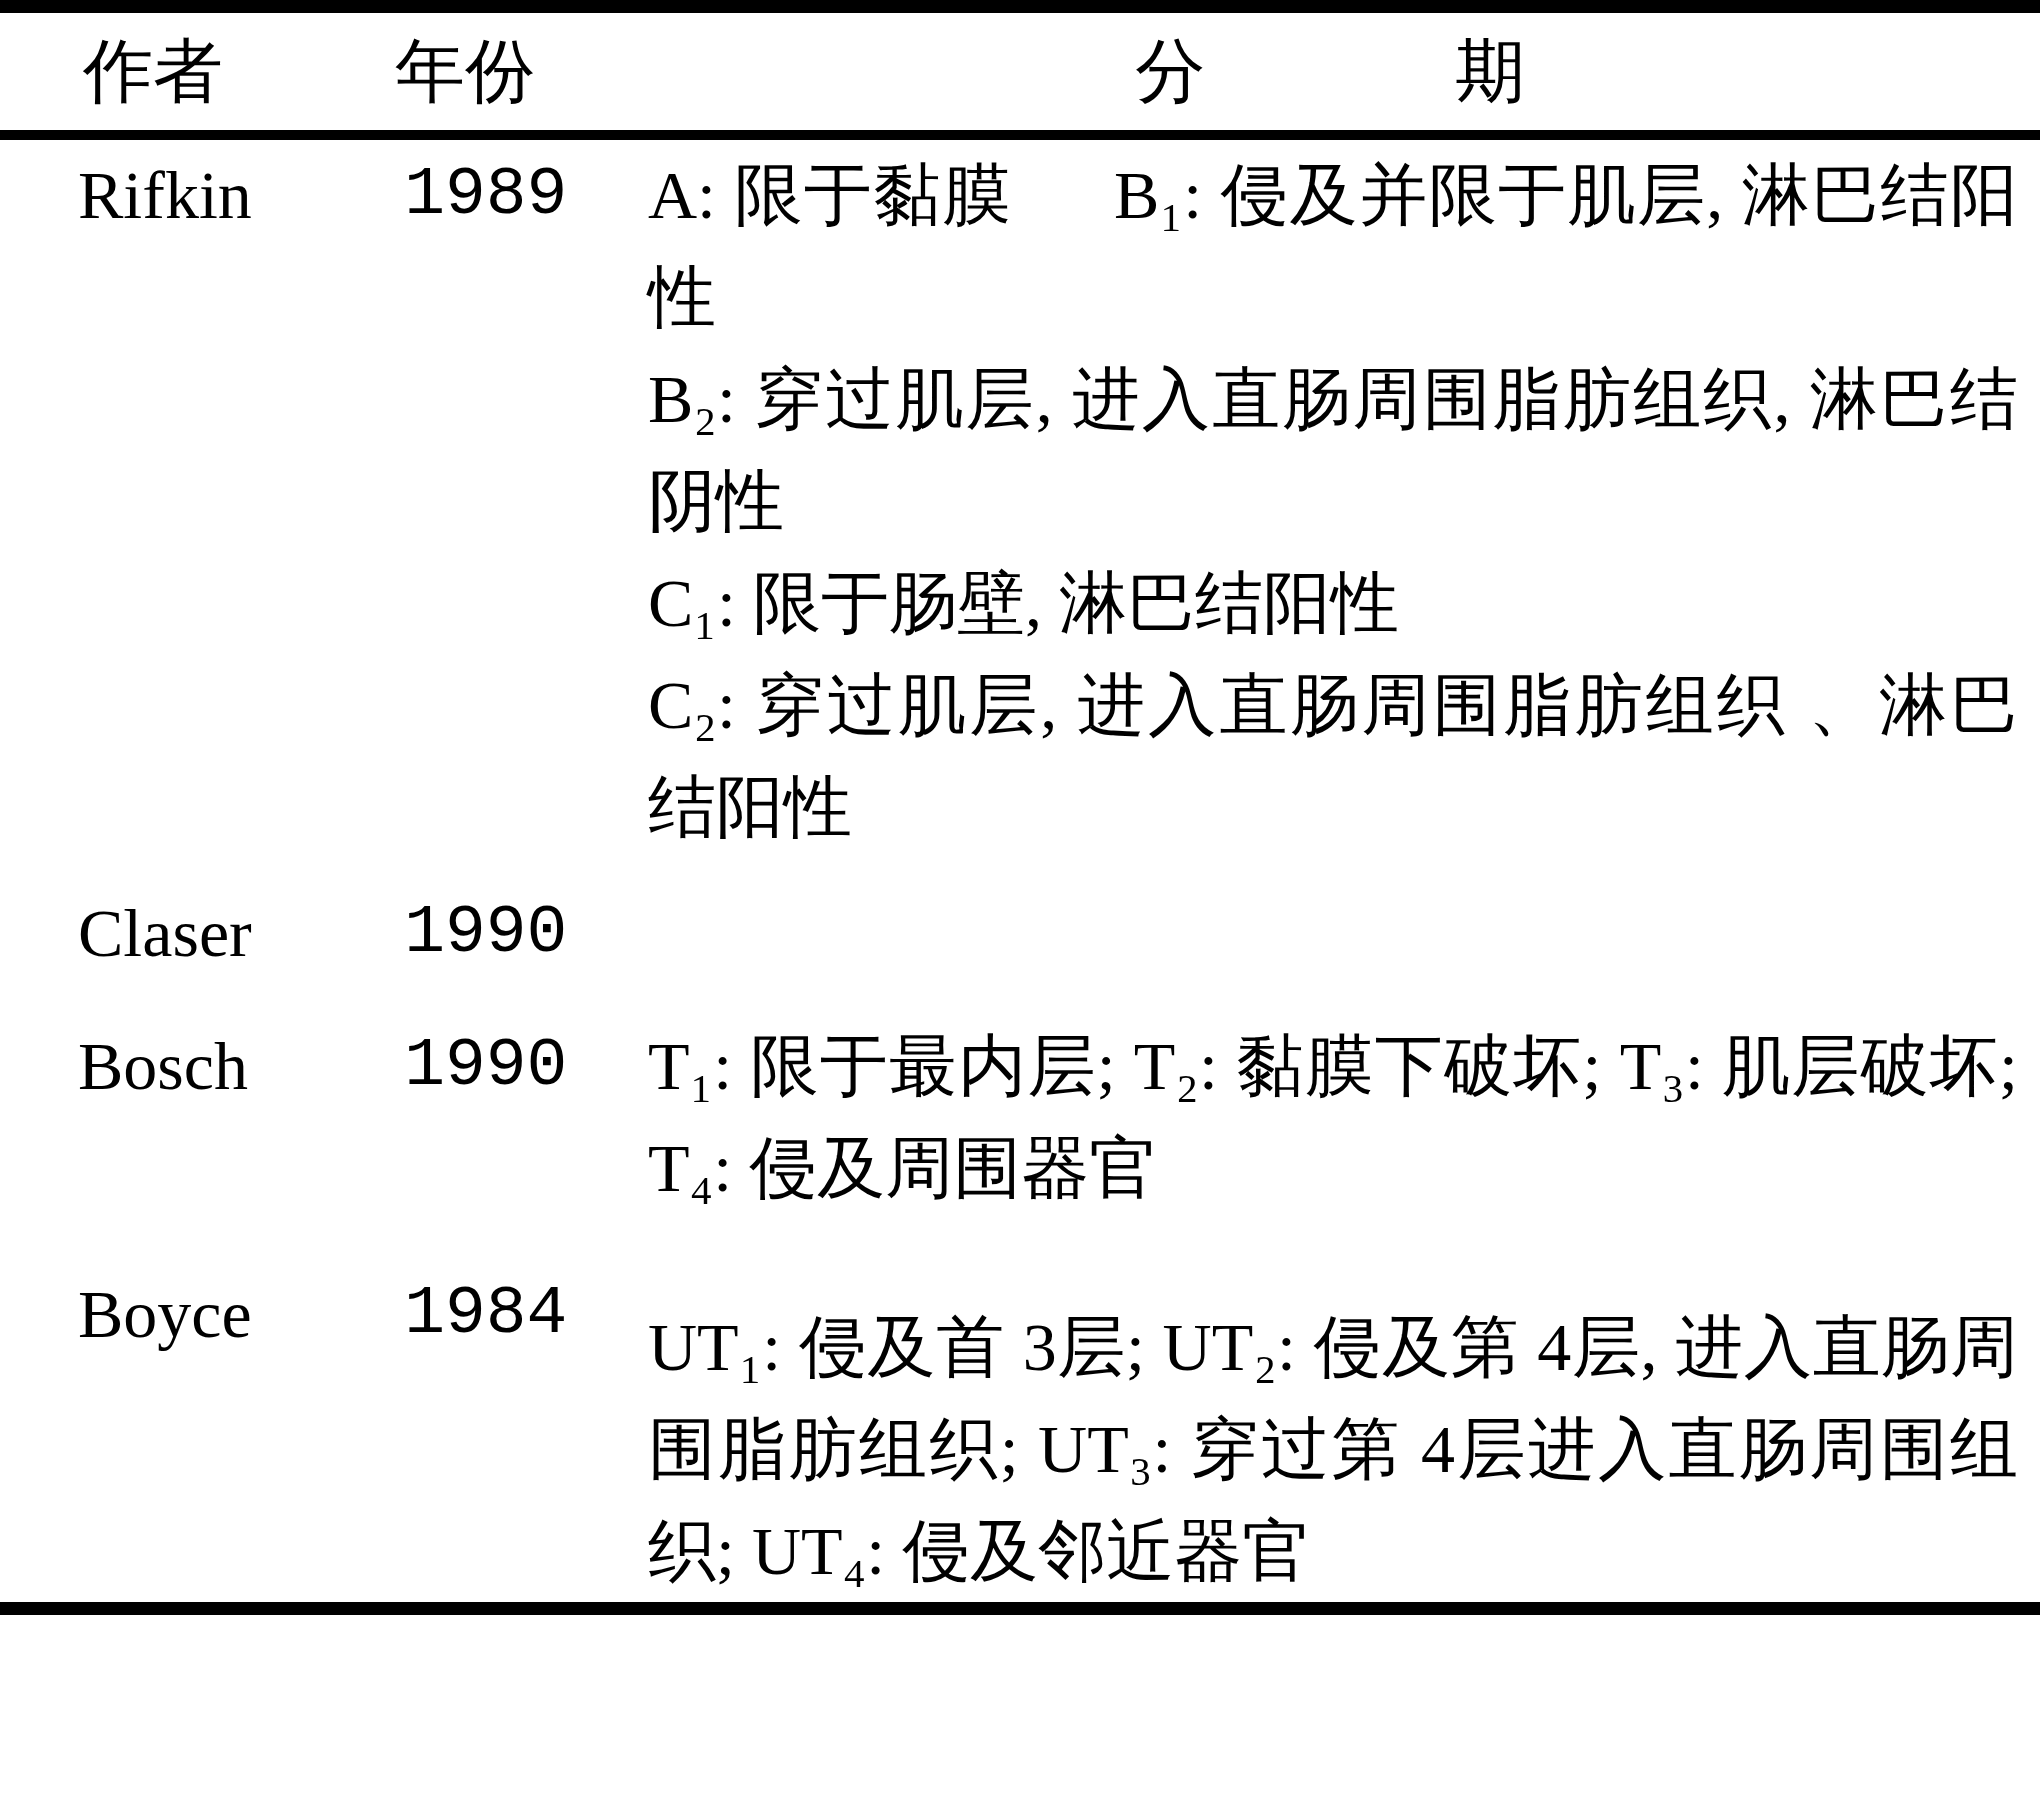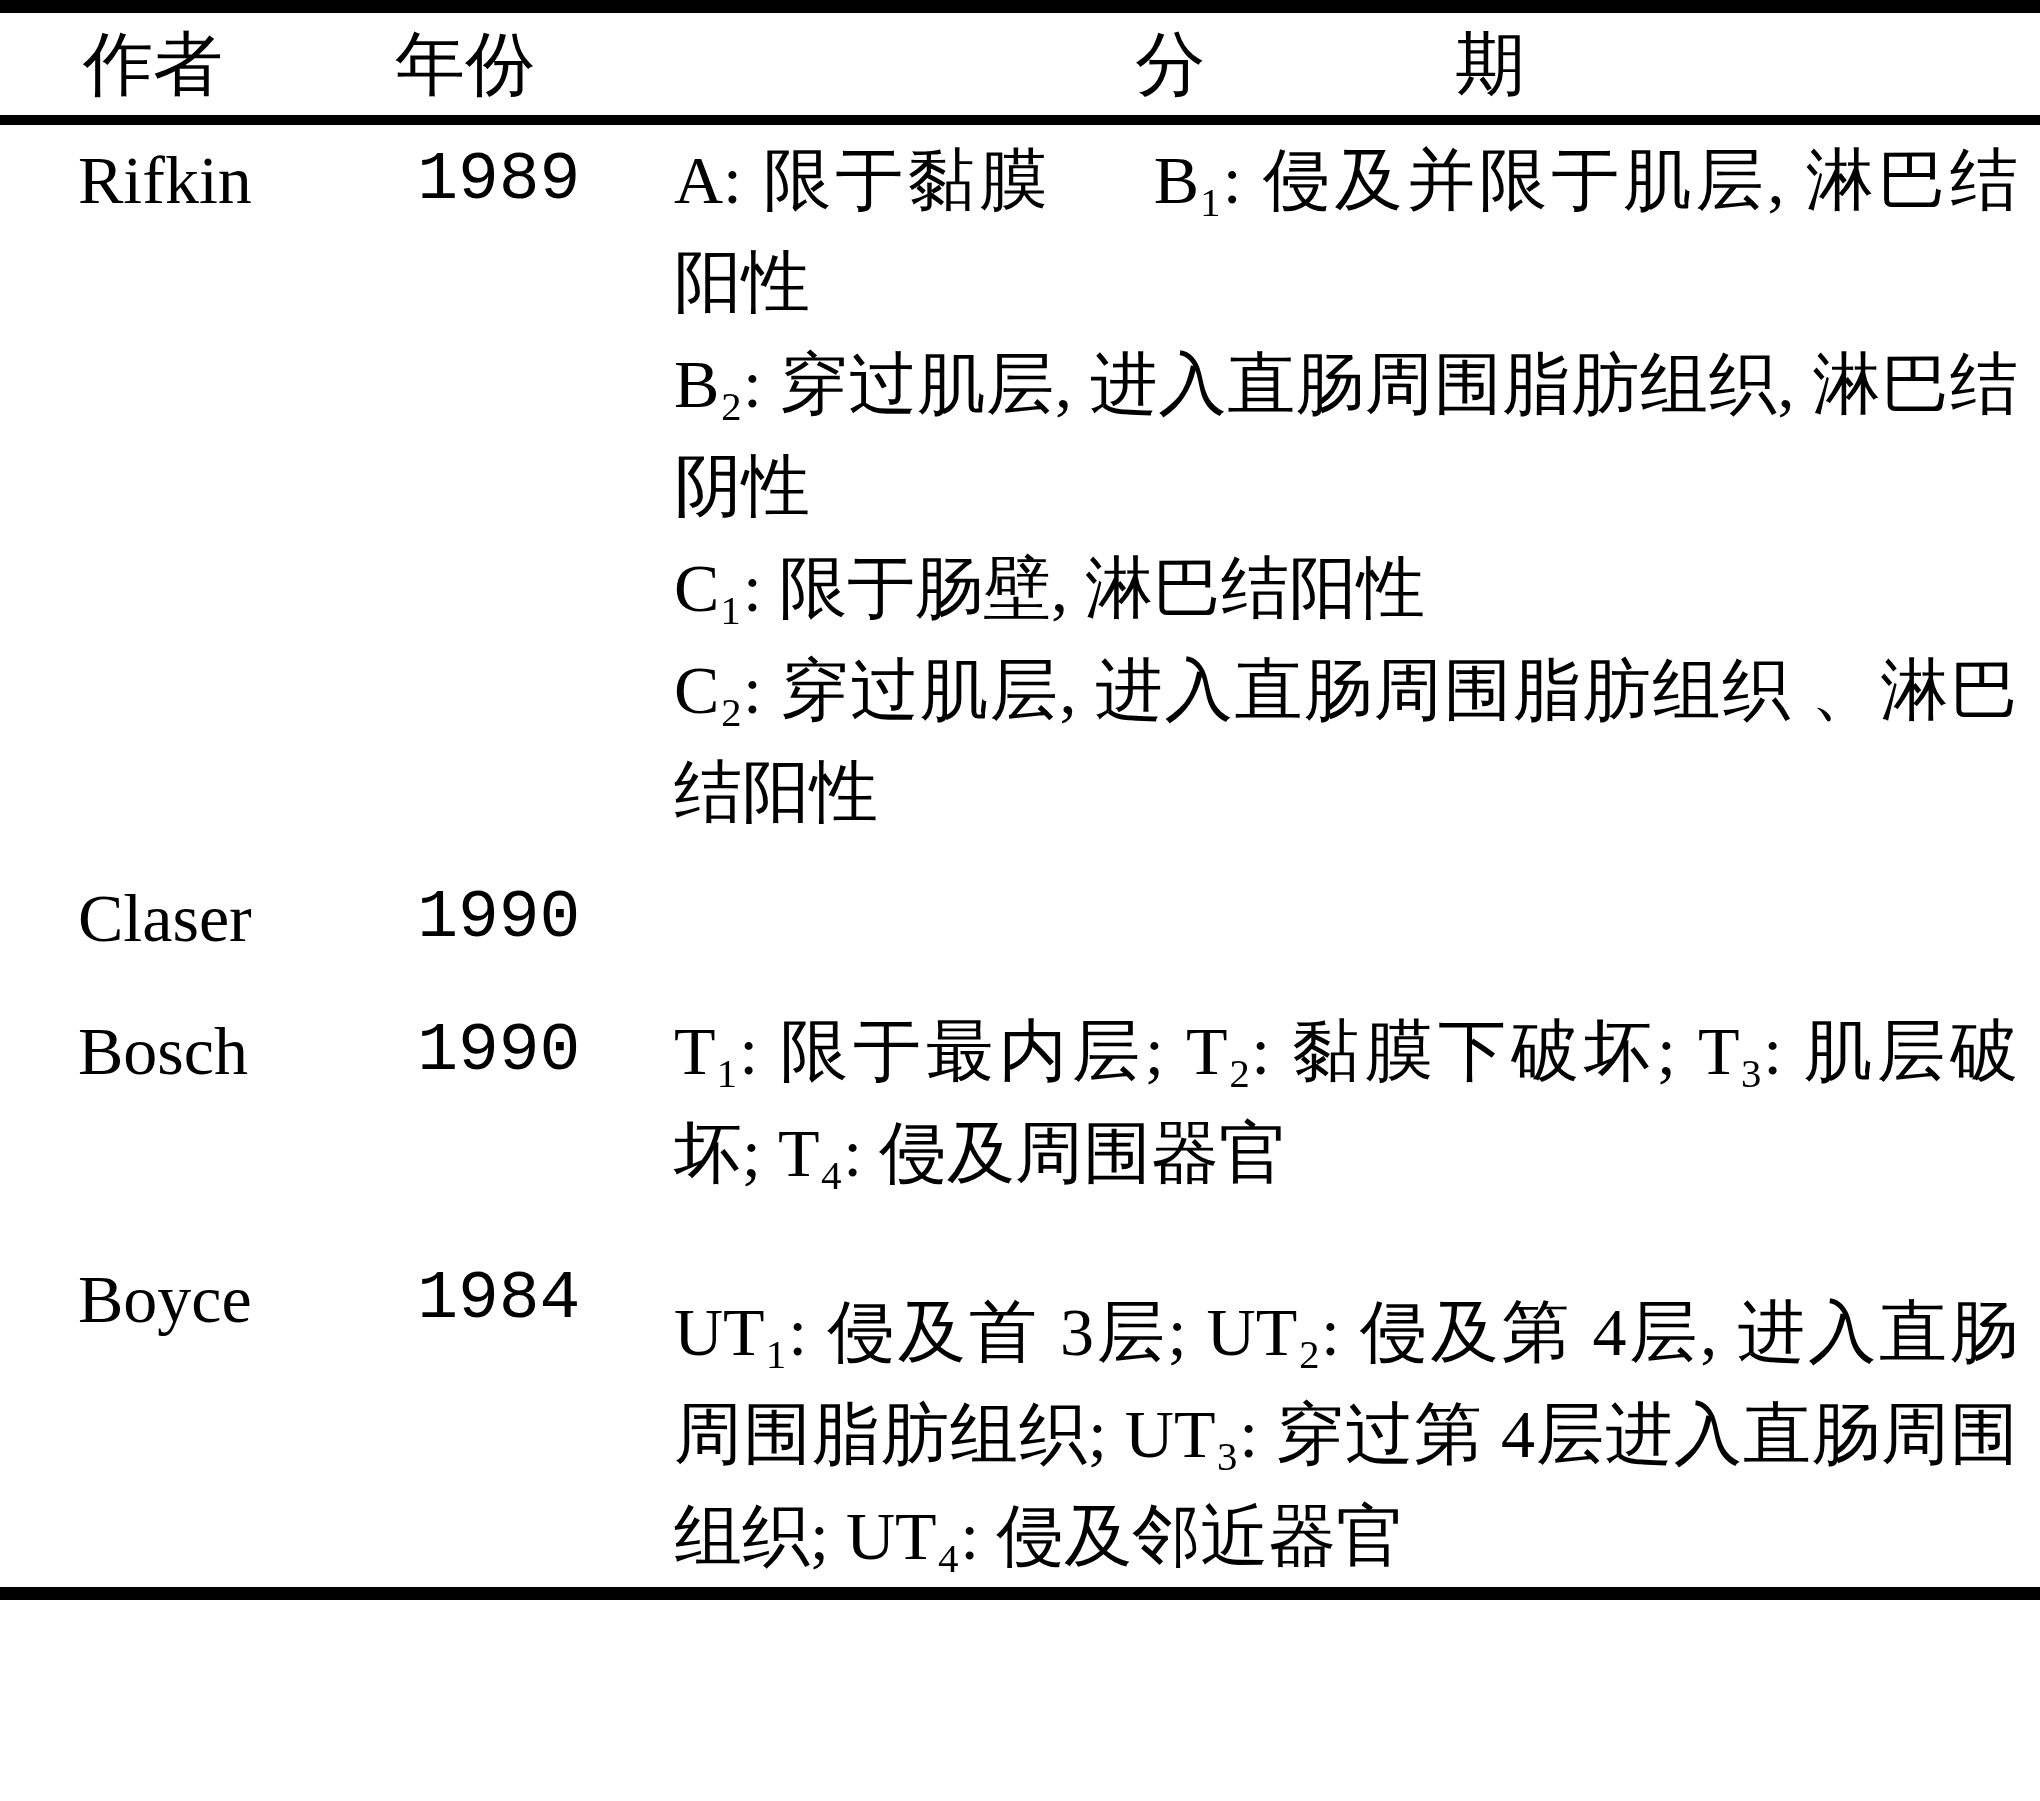--- a/index.html
+++ b/index.html
@@ -25,37 +25,36 @@
   .grid-row {
     display: grid;
     grid-template-columns: 395px 253px 1fr;
     align-items: start;
   }
 
   
   .header-row {
     font-size: 70px;
     line-height: 99px;
-    height: 102px;
+    height: 117px;
     align-items: center;
   }
   .h-author { padding-left: 83px; }
   .h-year   { padding-left: 0px; }
   .h-staging {
     display: flex;
     justify-content: center;
     column-gap: 250px;
     padding-right: 27.5px;
   }
 
   
   .body-row {
     font-size: 68px;
     line-height: 102px;
-    gap: 13px;
   }
   .row-rifkin { margin-top: 3.7px; }
   .row-claser { margin-top: 24px; }
   .row-bosch  { margin-top: 31px; }
   .row-boyce  { margin-top: 44px; }
 
   .author-cell { padding-left: 78px; white-space: nowrap; }
   .year-cell   { padding-left: 9.2px; white-space: nowrap; font-family: Liberation Mono, monospace; }
 
   .staging-cell {

